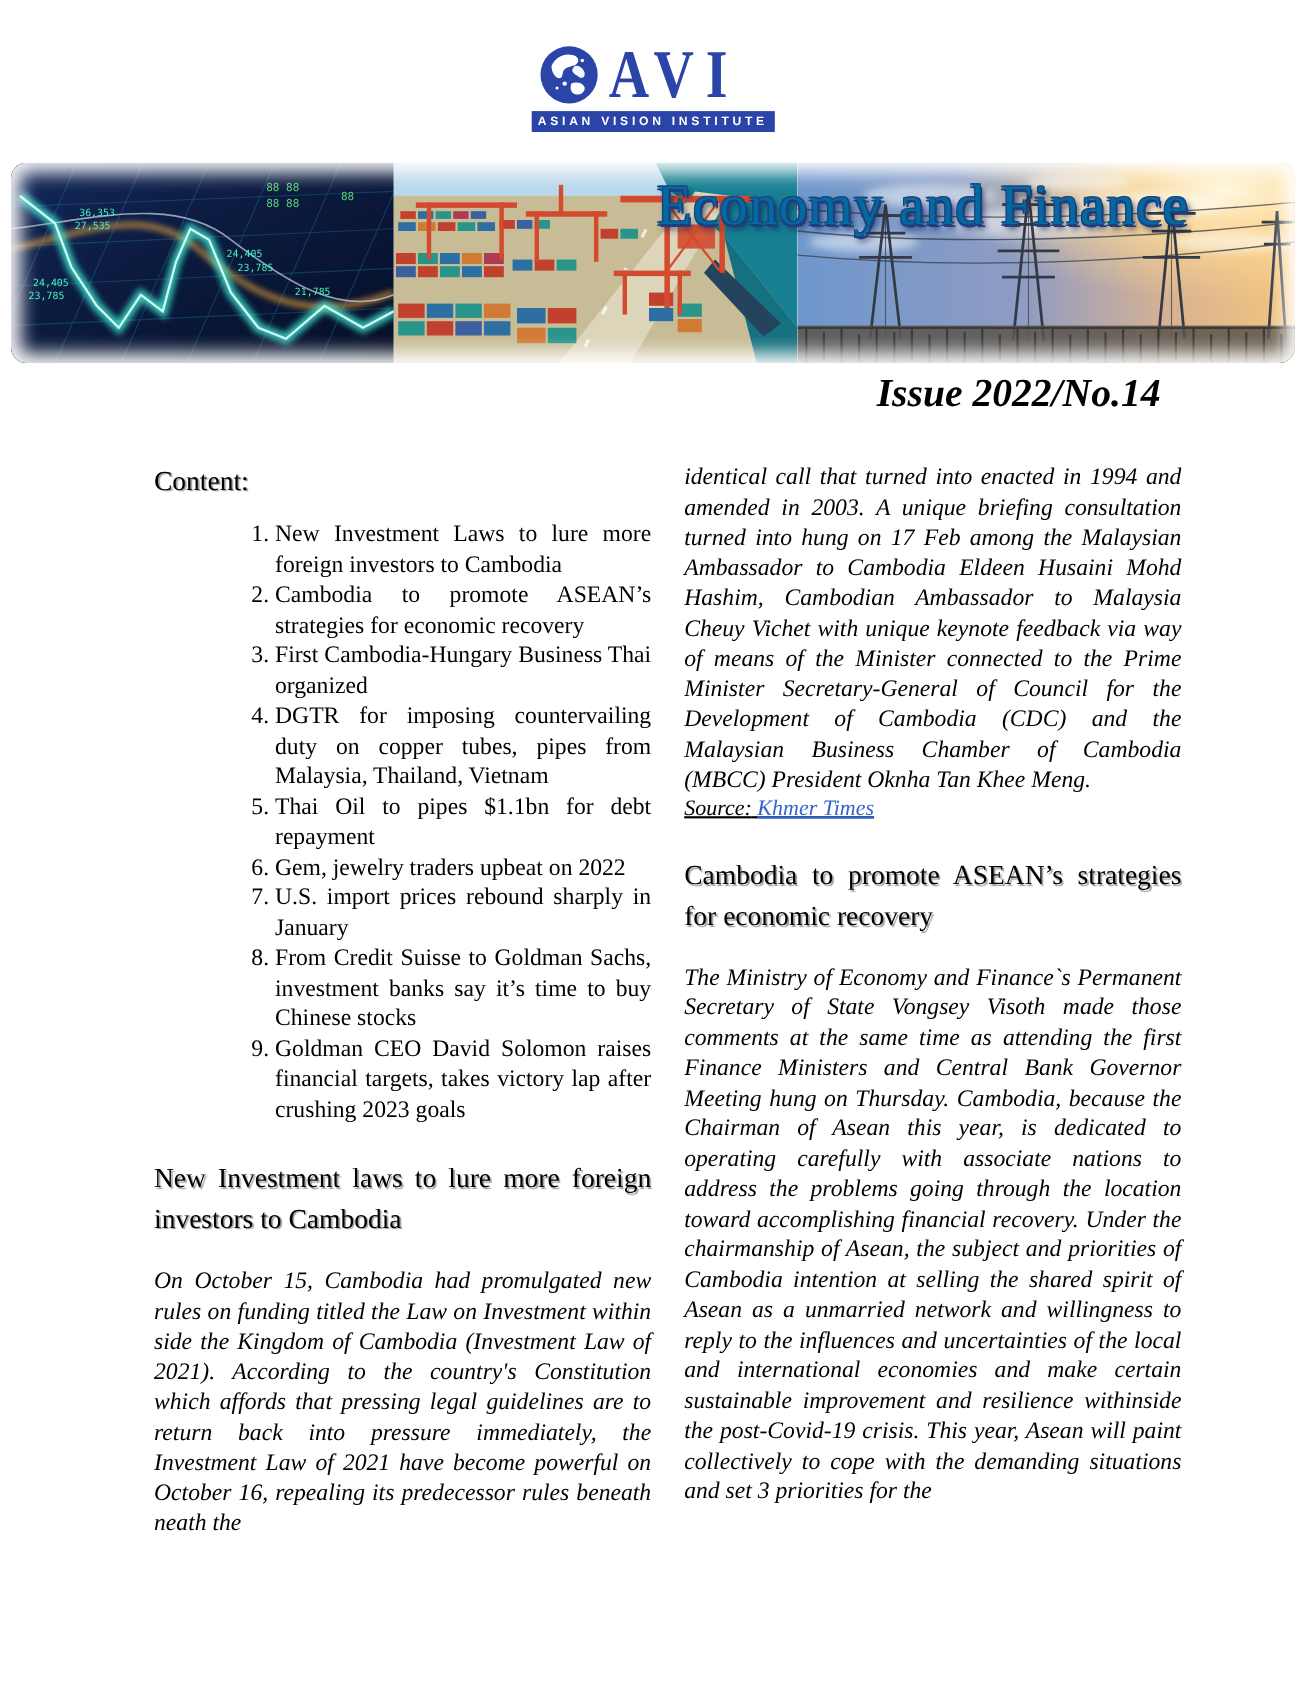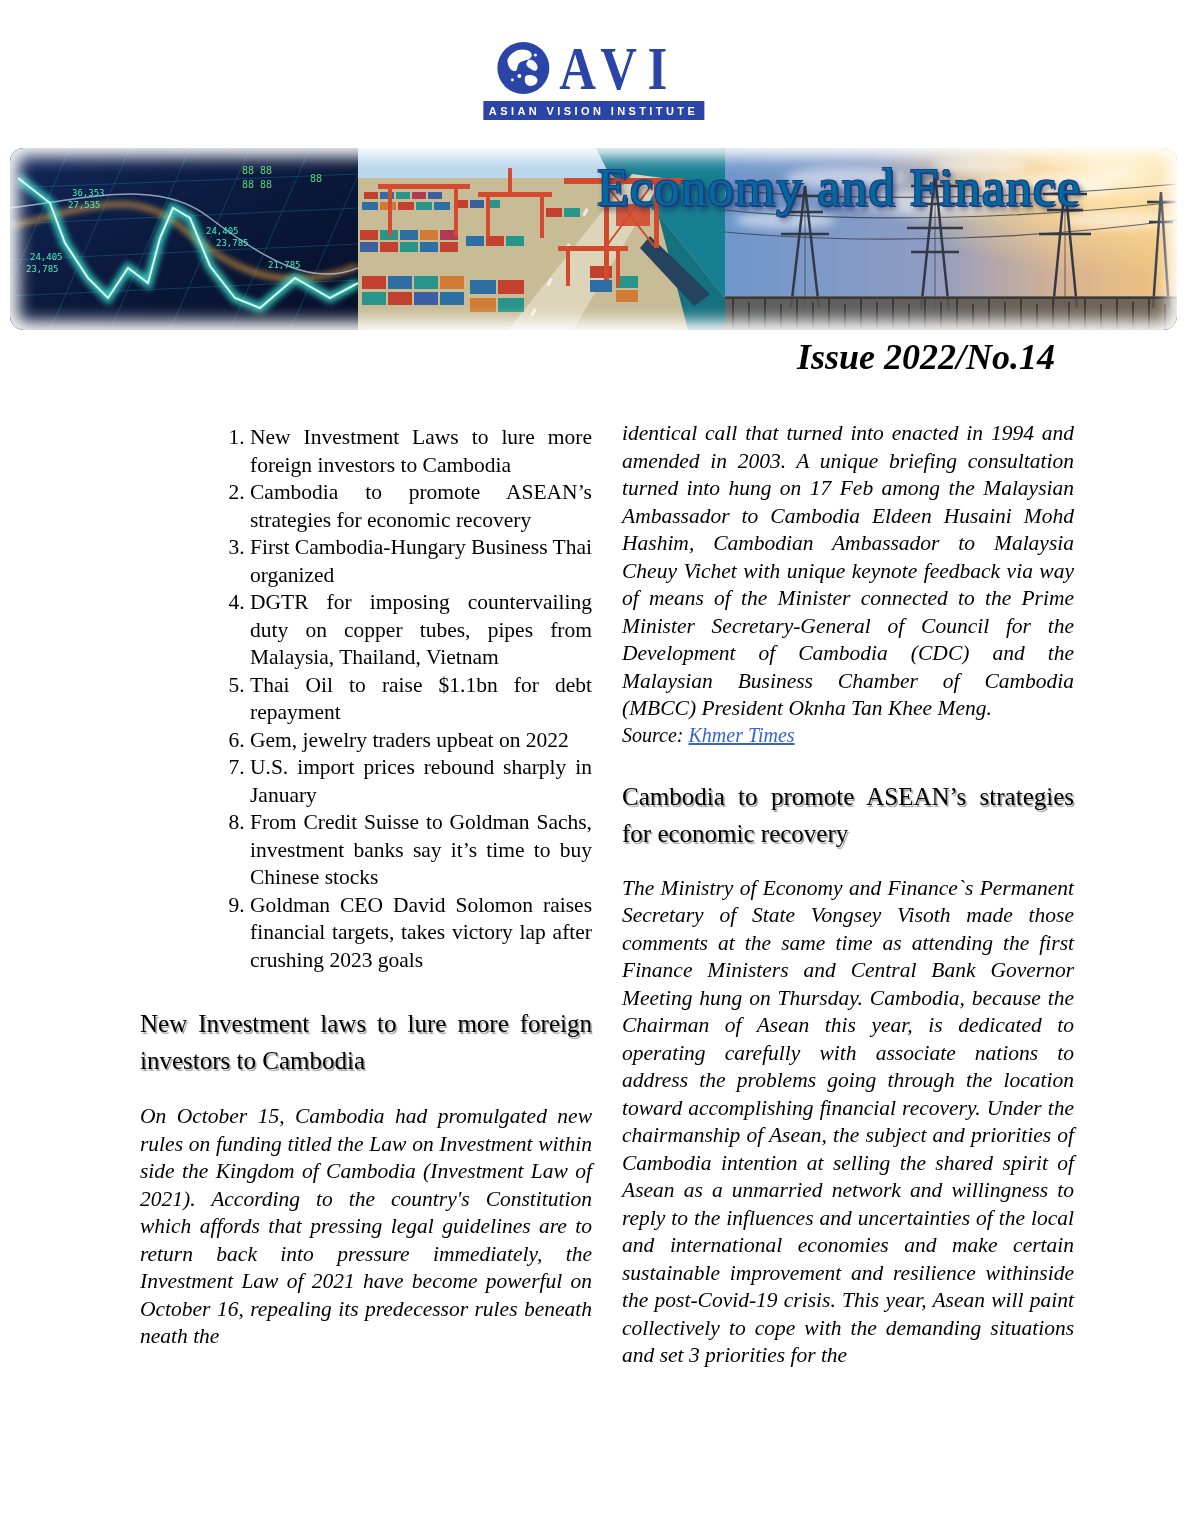--- a/index.html
+++ b/index.html
@@ -4,21 +4,21 @@
 <style>
   html,body { margin:0; padding:0; background:#ffffff; }
   .page {
     position:relative; width:1187px; height:1536px; background:#ffffff;
     font-family:"Liberation Serif","DejaVu Serif",serif; color:#000;
     overflow:hidden;
   }
 
   
   .logo-block { position:absolute; top:40px; left:50%; transform:translateX(-50%);
-    display:flex; flex-direction:column; align-items:flex-end; width:max-content; }
+    display:flex; flex-direction:column; align-items:center; width:max-content; }
   .logo-row { display:flex; align-items:center; gap:8px; justify-content:center; }
   .logo-globe { width:56px; height:56px; display:block; }
   .logo-acronym { display:inline-block; font-family:"Liberation Serif",serif; font-weight:bold;
     color:#2b44a7; font-size:62px; line-height:56px; letter-spacing:13px;
     transform:scaleX(.82); transform-origin:left center; padding-right:0; }
   .logo-bar { margin-top:5px; background:#2b44a7; color:#fff; text-align:center;
     font-family:"Liberation Sans",sans-serif; font-weight:bold; font-size:11px;
     letter-spacing:3.4px; padding:4px 6px 3px 6px; }
 
   
@@ -56,21 +56,21 @@
   .article-heading { font-size:25px; font-weight:400; line-height:37px;
     text-align:justify; text-shadow:1.5px 1.5px 1px #9b9b9b; margin:0; }
   .col-left  .article-heading { margin-top:31px; }
   .col-right .article-heading { margin-top:31px; }
 
   .body-par { font-size:21.5px; line-height:27.5px; text-align:justify; margin:0;font-style:italic; }
   .col-left  .body-par { margin-top:24px; }
   .col-right .body-par.continuation { margin-top:4px; }
   .col-right .body-par.second { margin-top:23px; }
 
-  .source-line { font-size:20px; font-style:italic; margin-top:1px; }
+  .source-line { font-size:20px; font-style:italic; margin-top:1px;text-decoration:underline; }
   .source-link { color:#3463cf; text-decoration:underline; cursor:pointer; }
 </style>
 </head>
 <body>
 
 <div class="page">
 
   <div class="logo-block">
     <div class="logo-row">
       <svg class="logo-globe" viewBox="0 0 56 56">
@@ -268,26 +268,27 @@
       </g>
     </svg>
 
     <div class="banner-title">Economy and Finance</div>
     <div class="banner-vignette"></div>
   </div>
 
   <div class="issue-line">Issue 2022/No.14</div>
 
   <div class="col col-left">
+    <div class="content-heading">Content:</div>
     <ol class="toc">
       <li>New Investment Laws to lure more foreign investors to Cambodia</li>
       <li>Cambodia to promote ASEAN’s strategies for economic recovery</li>
       <li>First Cambodia-Hungary Business Thai organized</li>
       <li>DGTR for imposing countervailing duty on copper tubes, pipes from Malaysia, Thailand, Vietnam</li>
-      <li>Thai Oil to raise $1.1bn for debt repayment</li>
+      <li>Thai Oil to pipes $1.1bn for debt repayment</li>
       <li>Gem, jewelry traders upbeat on 2022</li>
       <li>U.S. import prices rebound sharply in January</li>
       <li>From Credit Suisse to Goldman Sachs, investment banks say it’s time to buy Chinese stocks</li>
       <li>Goldman CEO David Solomon raises financial targets, takes victory lap after crushing 2023 goals</li>
     </ol>
     <h2 class="article-heading">New Investment laws to lure more foreign investors to Cambodia</h2>
     <p class="body-par">On October 15, Cambodia had promulgated new rules on funding titled the Law on Investment within side the Kingdom of Cambodia (Investment Law of 2021). According to the country's Constitution which affords that pressing legal guidelines are to return back into pressure immediately, the Investment Law of 2021 have become powerful on October 16, repealing its predecessor rules beneath neath the</p>
   </div>
 
   <div class="col col-right">

